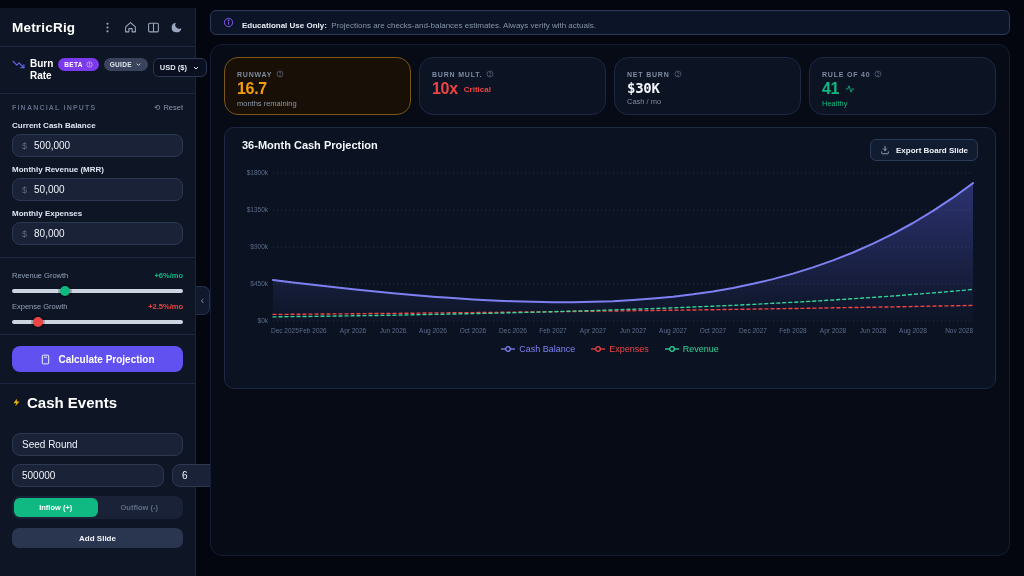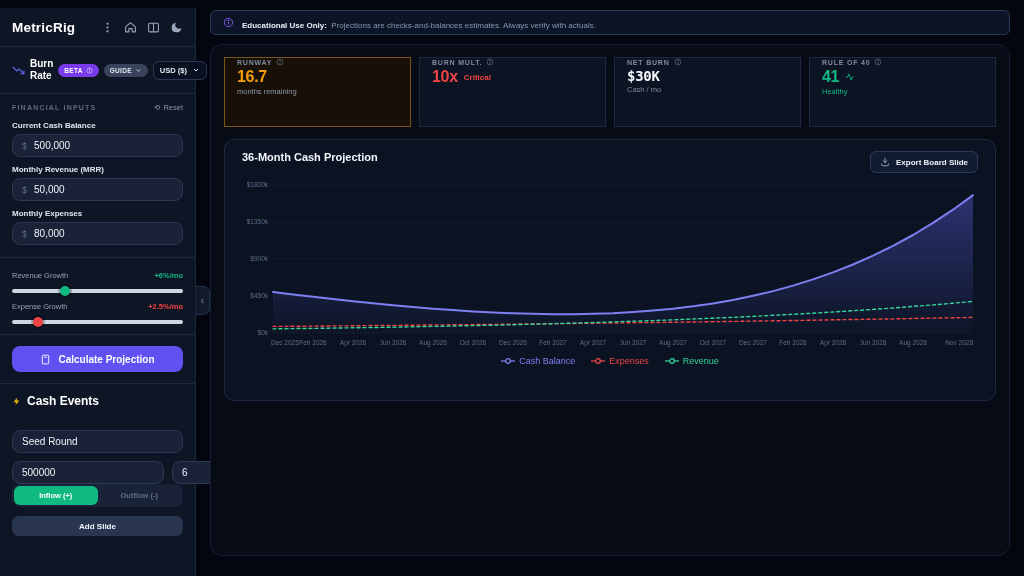--- a/index.html
+++ b/index.html
@@ -15,21 +15,21 @@
   
   .sidebar { position:absolute; left:0; top:8px; width:196px; height:576px;
     background:#0e1524; border-right:1px solid #1b2539; padding:0 12px; }
   .sb-header { display:flex; align-items:center; justify-content:space-between; height:38px; }
   .app-title { font-size:13.5px; font-weight:bold; color:#ffffff; letter-spacing:.2px; }
   .sb-icons { display:flex; gap:10px; align-items:center; color:#9aa7bd; }
   .icon-btn { width:13px; height:13px; display:inline-flex; align-items:center; justify-content:center; cursor:pointer; }
   .icon-btn svg { width:13px; height:13px; }
   .divider { height:1px; background:#1c2740; margin:0 -12px; }
 
-  .product-row { display:flex; align-items:center; gap:5px; padding:11px 0; }
+  .product-row { display:flex; align-items:flex-start; gap:5px; padding:11px 0; }
   .product-name { font-size:10px; font-weight:bold; line-height:1.2; width:32px; color:#fff; }
   .badge { border-radius:999px; font-size:6.5px; font-weight:bold; padding:3px 6px;
     display:inline-flex; align-items:center; gap:3px; letter-spacing:.3px; white-space:nowrap; }
   .badge-beta { background:#7c3aed; color:#fff; }
   .badge-guide { background:#39445c; color:#e2e8f0; cursor:pointer; }
   .currency-select { background:#0a101f; border:1px solid #2b3752; border-radius:6px; color:#e2e8f0;
     font-size:7.5px; font-weight:bold; padding:4px 6px; display:inline-flex; gap:5px; align-items:center;
     cursor:pointer; white-space:nowrap; }
 
   .section-head { display:flex; justify-content:space-between; align-items:center; padding:9px 0 1px; }
@@ -49,46 +49,46 @@
   .slider-label { color:#93a1b8; }
   .slider-value { font-weight:bold; }
   .slider-track { position:relative; height:4px; background:#cdd5e1; border-radius:4px; margin:9px 0 7px; cursor:pointer; }
   .slider-thumb { position:absolute; top:50%; width:10px; height:10px; border-radius:50%;
     transform:translate(-50%,-50%); box-shadow:0 0 0 2px rgba(0,0,0,.25); cursor:grab; }
 
   .calc-btn { width:100%; height:26px; border:none; border-radius:8px; background:#6051f0; color:#fff;
     font-weight:bold; font-size:10px; display:flex; align-items:center; justify-content:center; gap:7px;
     margin:11px 0; cursor:pointer; font-family:inherit; }
 
-  .ce-head { display:flex; align-items:center; gap:6px; padding:10px 0 2px; font-size:12px; font-weight:bold; color:#fff; }
+  .ce-head { display:flex; align-items:center; gap:6px; padding:10px 0 2px; font-size:15px; font-weight:bold; color:#fff; }
   .ce-row { display:flex; gap:8px; margin-top:8px; }
   .mt8 { margin-top:20px; }
-  .toggle { display:flex; background:#192236; border-radius:8px; padding:2px; margin-top:0; }
+  .toggle { display:flex; background:#192236; border-radius:8px; padding:2px; margin-top:9px; }
   .toggle-opt { flex:1; text-align:center; font-size:7.5px; font-weight:bold; padding:5px 0;
     border-radius:6px; color:#5d6b84; cursor:pointer; }
   .toggle-opt.active { background:#10b981; color:#fff; }
   .add-btn { width:100%; height:20px; margin-top:9px; border:none; border-radius:7px; background:#2a3550;
     color:#f0f4fa; font-size:8px; font-weight:bold; cursor:pointer; font-family:inherit; }
 
   .collapse-handle { position:absolute; left:196px; top:286px; width:14px; height:29px; background:#111a2d;
     border:1px solid #25304b; border-left:none; border-radius:0 7px 7px 0; color:#7e8ca3;
     display:flex; align-items:center; justify-content:center; font-size:10px; cursor:pointer; z-index:5; }
 
   
   .main { position:absolute; left:196px; top:0; right:0; bottom:0; padding:10px 14px; }
   .banner { height:25px; background:#0c1527; border:1px solid #2c3957; border-radius:6px;
     display:flex; align-items:center; gap:8px; padding:0 12px; }
   .banner-bold { font-size:8px; color:#e8edf5; font-weight:bold; white-space:nowrap; }
   .banner-msg { font-size:8px; color:#8794aa; }
 
   .panel { margin-top:9px; height:512px; border:1px solid #141d33; border-radius:12px;
     background:#060b16; padding:12px 13px; }
   .cards-row { display:flex; gap:8px; }
-  .stat-card { flex:1; background:#0c1424; border:1px solid #1d2842; border-radius:0;
-    padding:0 12px; height:70px; }
+  .stat-card { flex:1; background:#0c1424; border:1px solid #1d2842; border-radius:14px;
+    padding:12px 12px; height:58px; }
   .stat-card.amber { background:#181006; border-color:#7a5514; }
   .card-label-row { display:flex; align-items:center; gap:4px; }
   .card-label { font-size:7px; font-weight:bold; letter-spacing:.8px; color:#7e8ba2; }
   .help-icon { color:#5d6b84; display:inline-flex; }
   .card-value-row { display:flex; align-items:center; gap:6px; margin-top:2px; }
   .card-value { font-size:16px; font-weight:800; letter-spacing:-.3px; line-height:1.15; }
   .card-value.mono { font-family:"DejaVu Sans Mono", monospace; font-size:14px; }
   .card-inline-sub { font-size:8px; font-weight:bold; }
   .card-sub { font-size:7.5px; margin-top:1px; }
 

